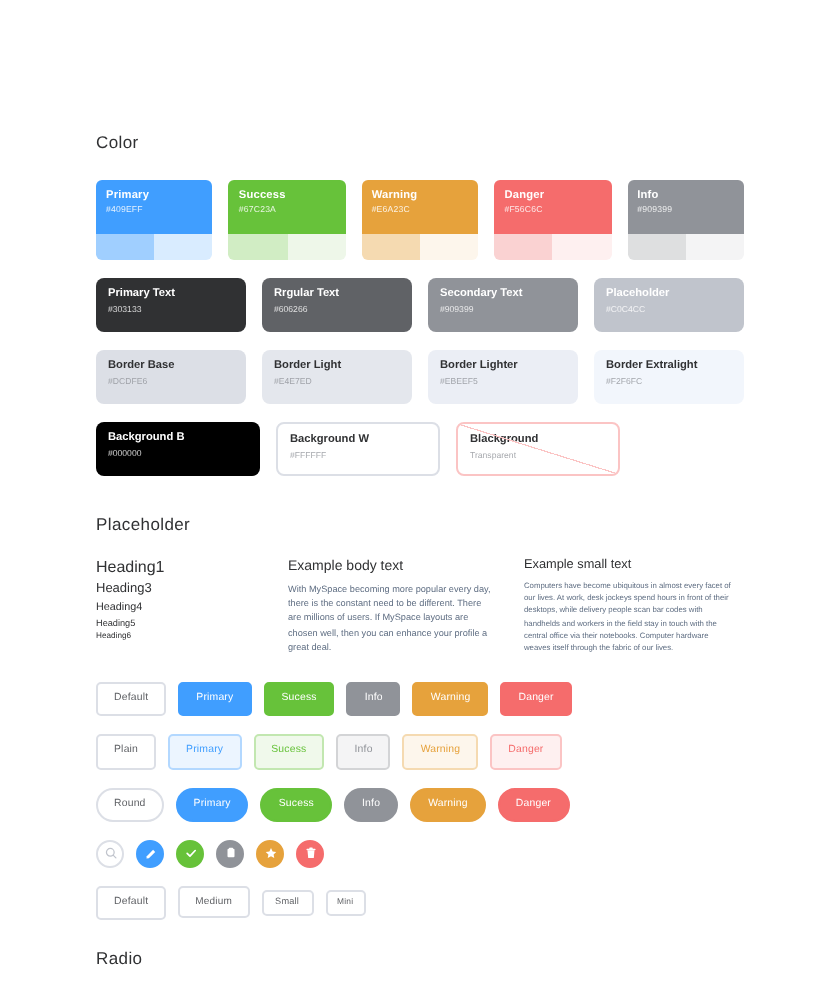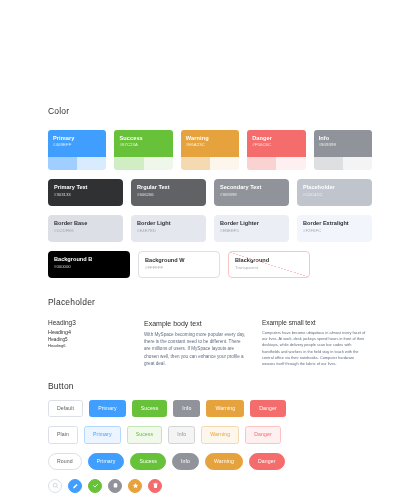--- a/index.html
+++ b/index.html
@@ -11,21 +11,21 @@
     overflow: hidden;
   }
   .page { padding: 0 48px; }
 
   .section-title {
     font-size: 8.5px;
     color: #303133;
     font-weight: 400;
     letter-spacing: .2px;
   }
-  #color-section { padding-top: 106px; }
+  #color-section { padding-top: 66px; }
 
   
   .swatch-grid { display: flex; gap: 8px; margin-top: 14px; flex-wrap: nowrap; }
   .swatch { width: 62px; }
   .swatch .body {
     height: 27px;
     border-radius: 3px 3px 0 0;
     padding: 5px 5px 0 5px;
     color: #fff;
   }
@@ -211,38 +211,38 @@
           <div class="nm">Blackground</div>
           <div class="hx">Transparent</div>
         </div>
       </div>
   </div>
 
   <div id="typography-section">
     <div class="section-title">Placeholder</div>
     <div class="type-cols">
       <div class="type-col-h">
+        <div class="h1">Heading1</div>
         <div class="h3">Heading3</div>
         <div class="h4">Heading4</div>
         <div class="h5">Heading5</div>
         <div class="h6">Heading6</div>
       </div>
       <div class="type-col-b">
         <div class="body-hd">Example body text</div>
         <div class="body-tx">With MySpace becoming more popular every day, there is the constant need to be different. There are millions of users. If MySpace layouts are chosen well, then you can enhance your profile a great deal.</div>
       </div>
       <div class="type-col-s">
         <div class="small-hd">Example small text</div>
         <div class="small-tx">Computers have become ubiquitous in almost every facet of our lives. At work, desk jockeys spend hours in front of their desktops, while delivery people scan bar codes with handhelds and workers in the field stay in touch with the central office via their notebooks. Computer hardware weaves itself through the fabric of our lives.</div>
       </div>
     </div>
   </div>
 
   <div id="button-section">
-    <div class="section-title">Button</div>
     <div class="btn-row" id="btn-basic">
         <button class="btn  default">Default</button>
         <button class="btn  solid" style="background: rgb(64, 158, 255); border-color: rgb(64, 158, 255);">Primary</button>
         <button class="btn  solid" style="background: rgb(103, 194, 58); border-color: rgb(103, 194, 58);">Sucess</button>
         <button class="btn  solid" style="background: rgb(144, 147, 153); border-color: rgb(144, 147, 153);">Info</button>
         <button class="btn  solid" style="background: rgb(230, 162, 60); border-color: rgb(230, 162, 60);">Warning</button>
         <button class="btn  solid" style="background: rgb(245, 108, 108); border-color: rgb(245, 108, 108);">Danger</button>
       </div>
     <div class="btn-row" id="btn-plain">
         <button class="btn" style="background: rgb(255, 255, 255); border-color: rgb(220, 223, 230); color: rgb(96, 98, 102);">Plain</button>

